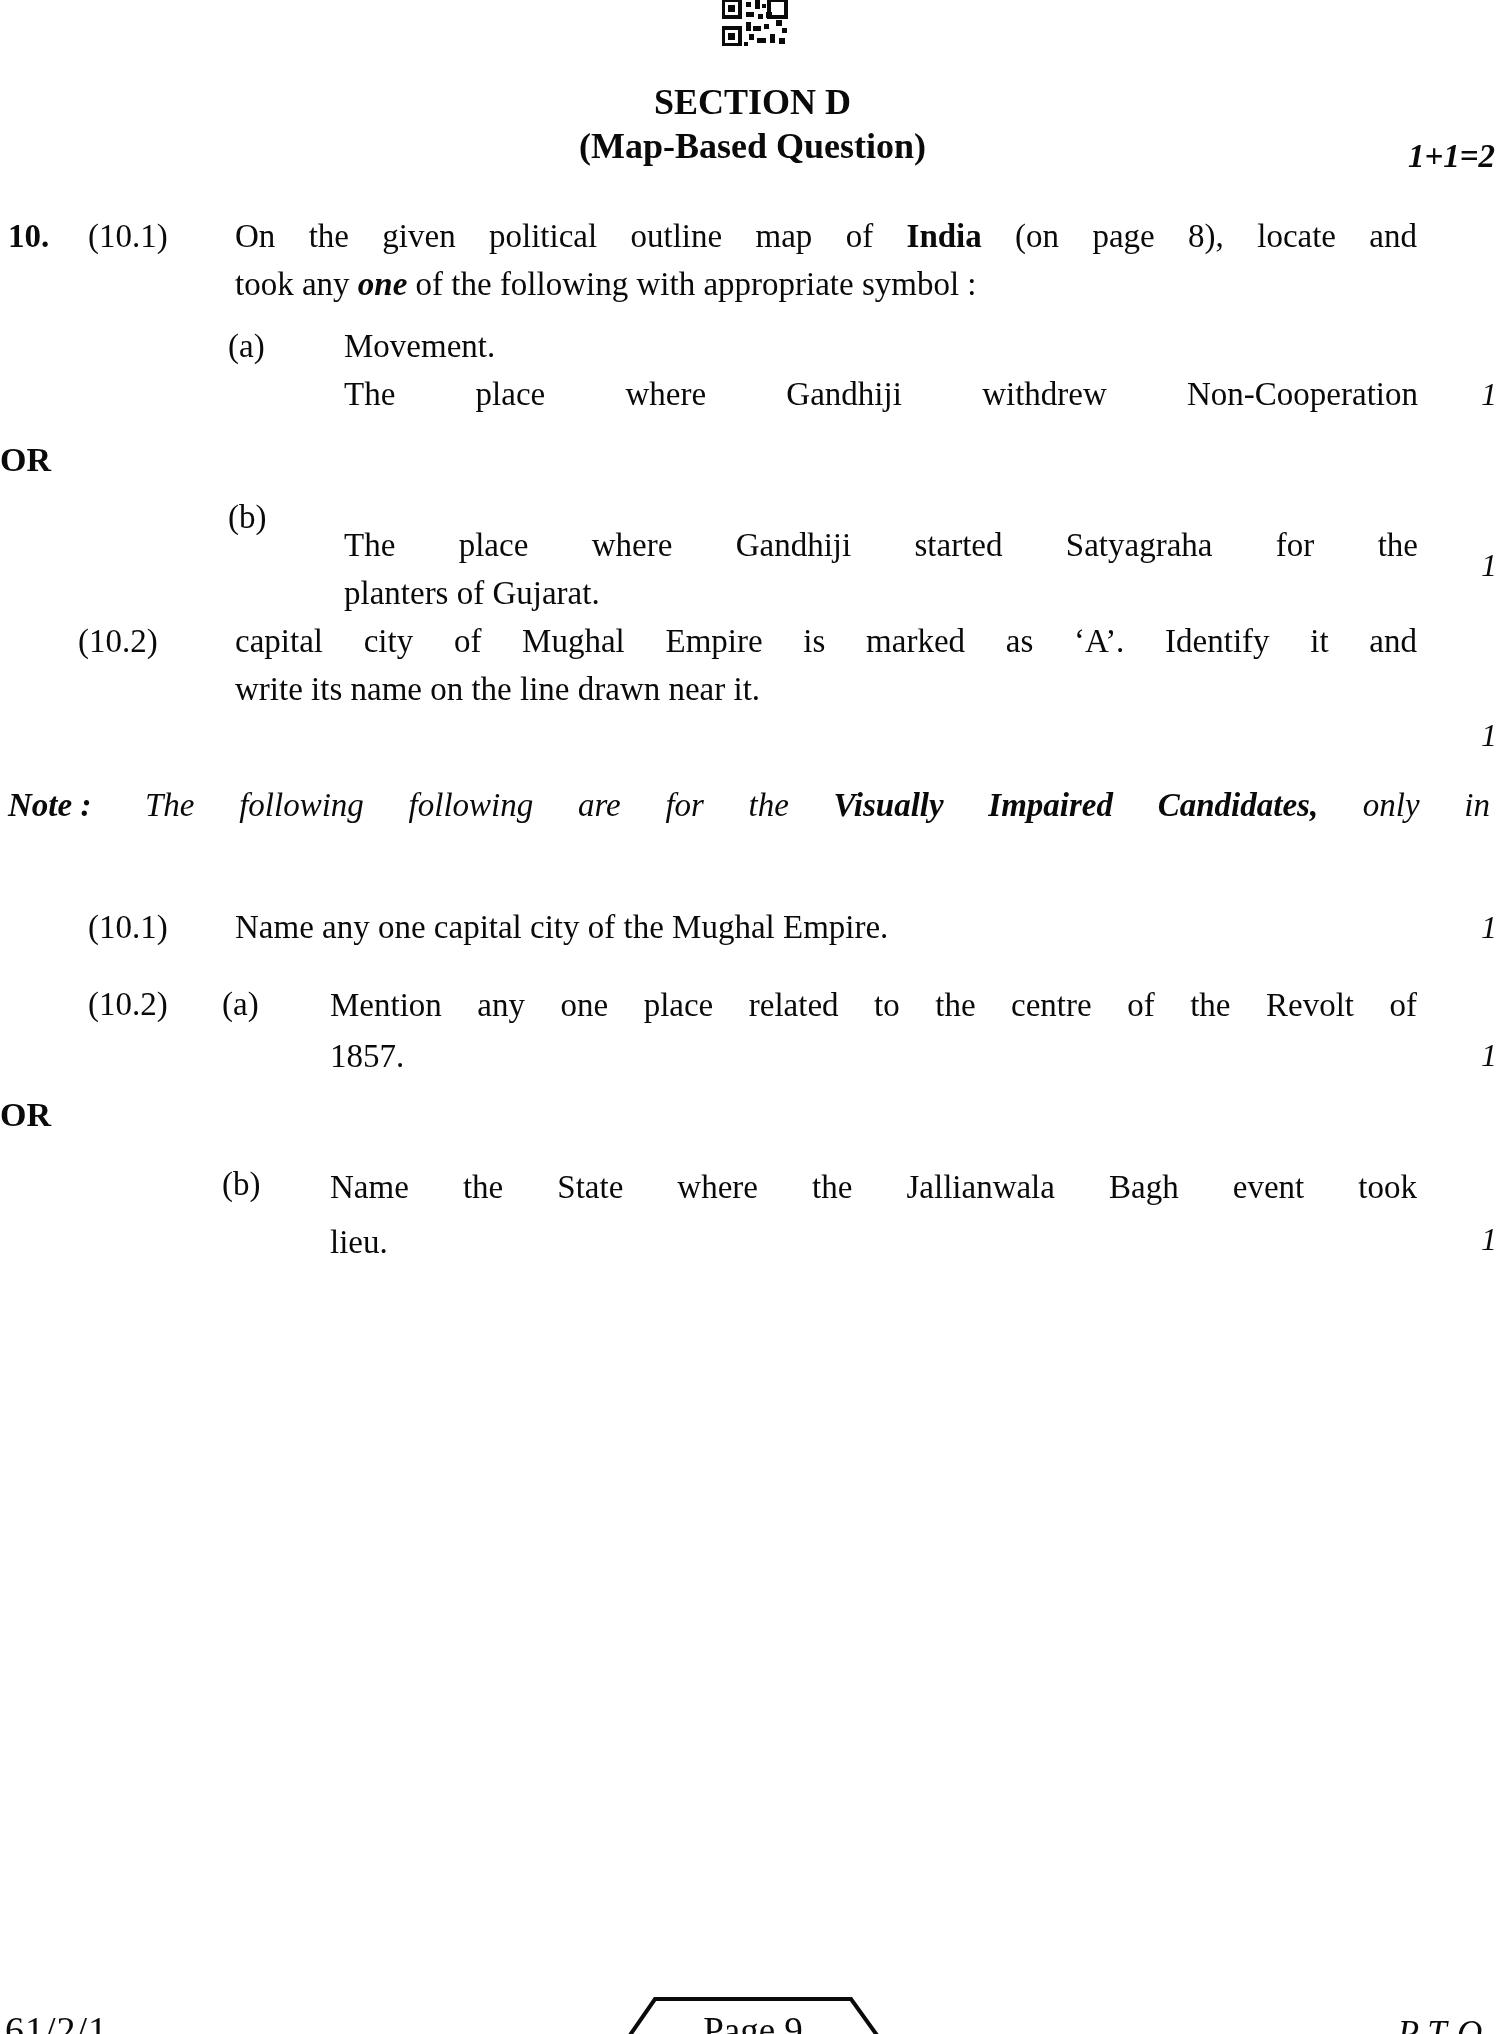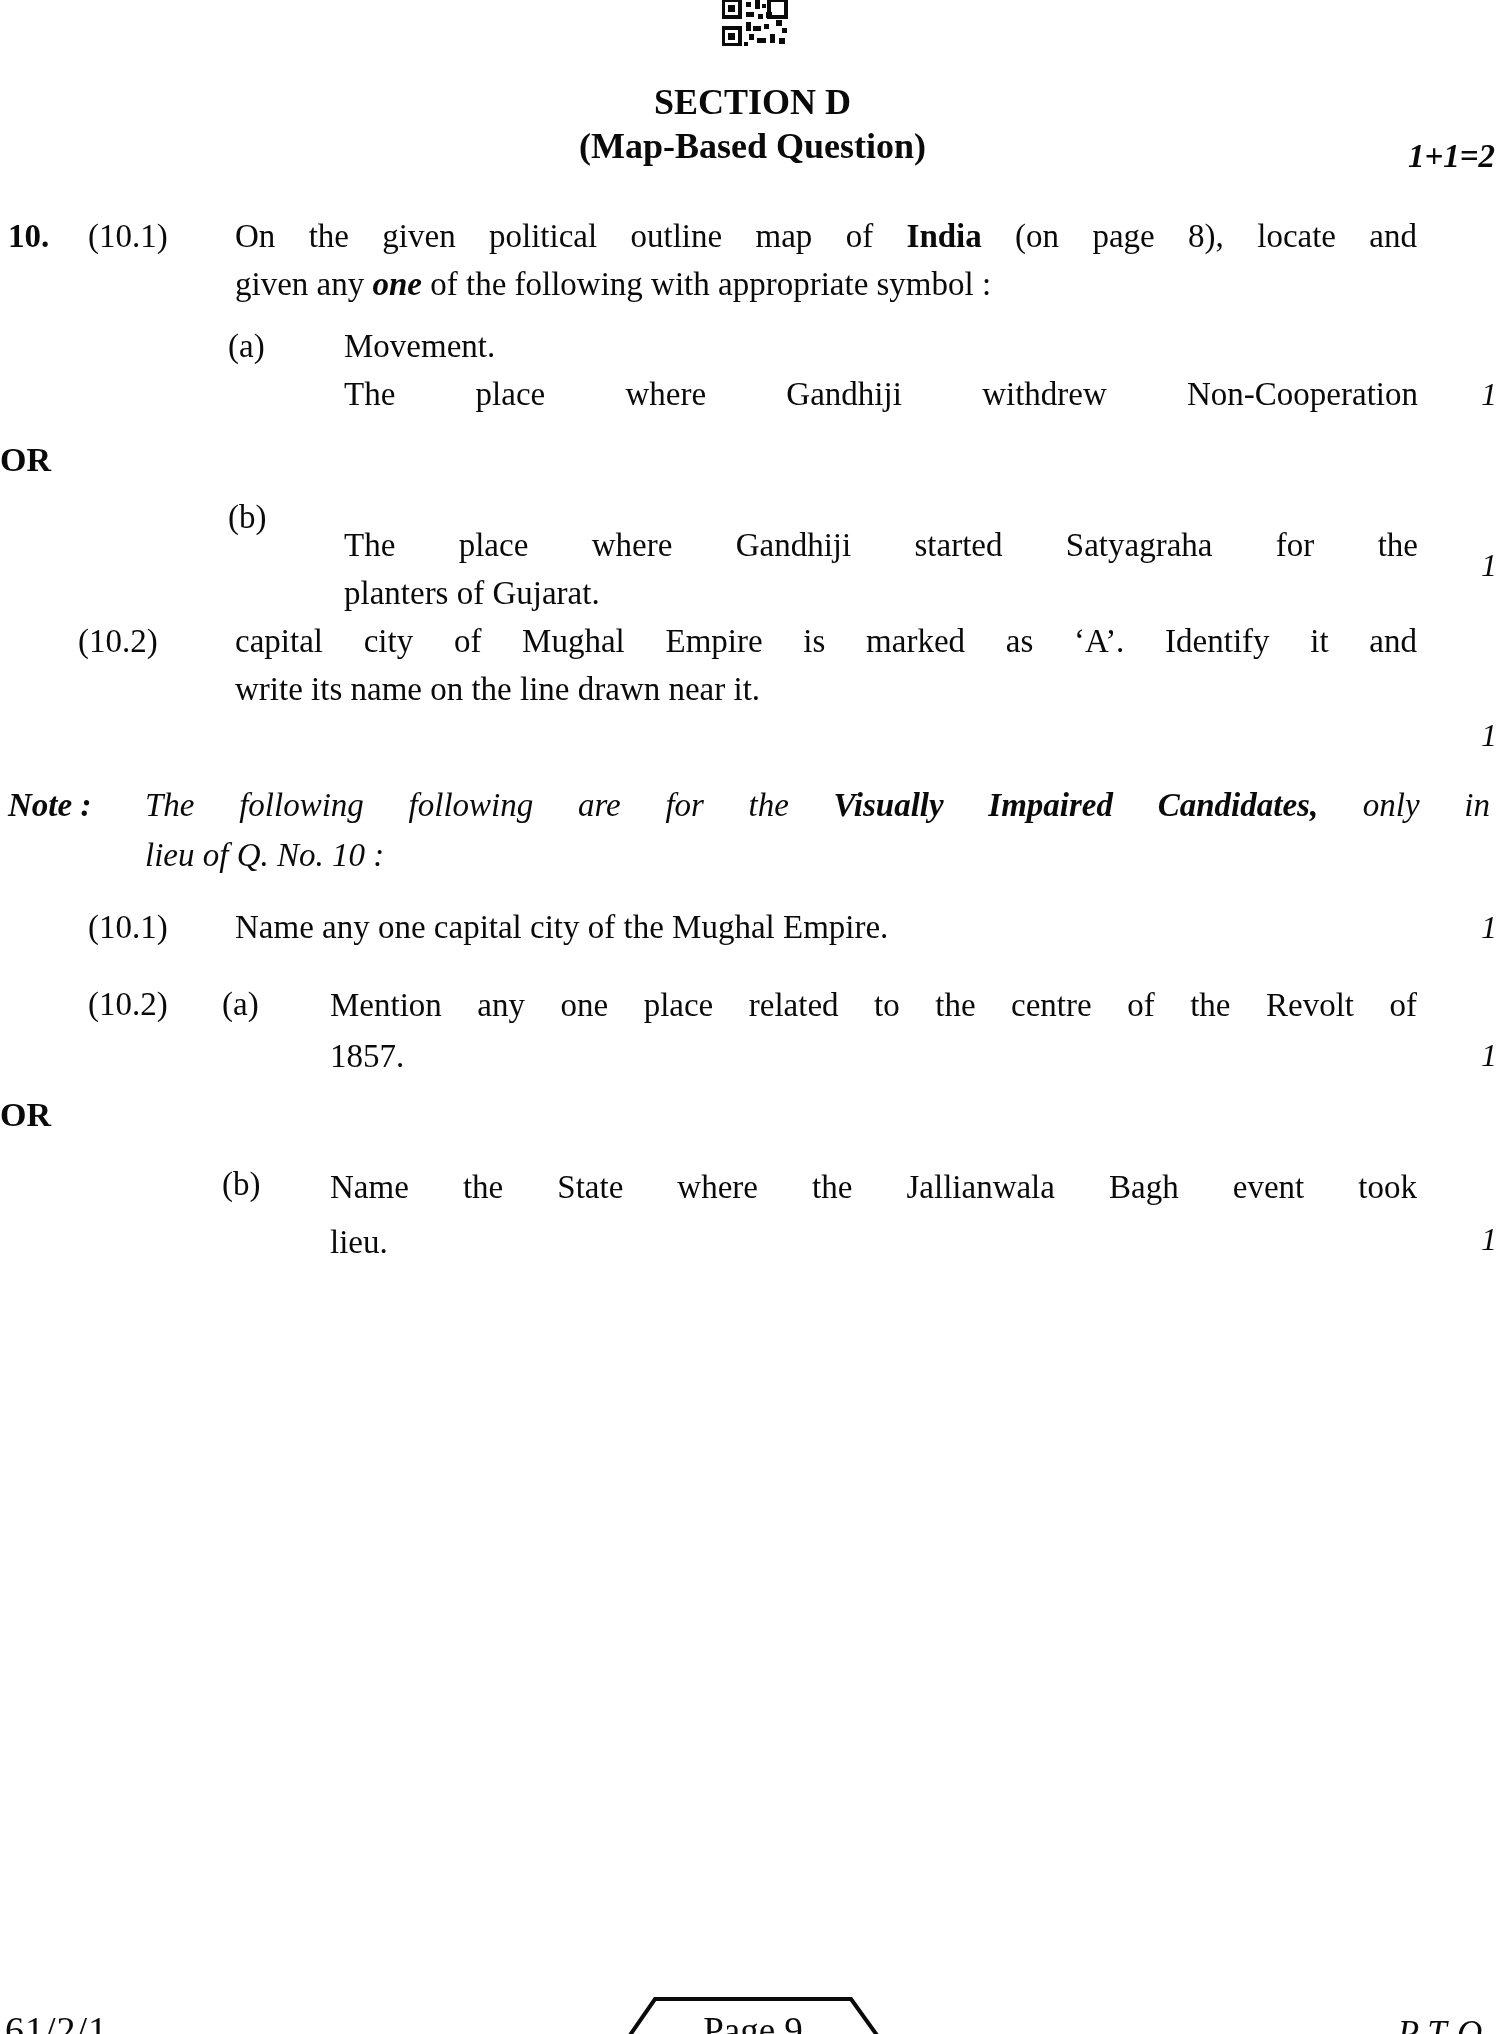--- a/index.html
+++ b/index.html
@@ -61,21 +61,21 @@
   </svg>
 
   <div class="abs title">SECTION D</div>
   <div class="abs subtitle">(Map-Based Question)</div>
   <div class="abs marks-total">1+1=2</div>
 
   <div class="abs qnum" style="left:8px;top:212px;">10.</div>
   <div class="abs lbl" style="left:88px;top:212px;">(10.1)</div>
   <div class="abs para" style="left:235px;top:212px;width:1182px;">
     <div class="ln j"><span>On the given political outline map of </span><span style="font-weight: bold;">India</span><span> (on page 8), locate and</span></div>
-    <div class="ln"><span>given any </span><span style="font-weight: bold; font-style: italic;">one</span><span> of the following with appropriate symbol :</span></div>
+    <div class="ln"><span>took any </span><span style="font-weight: bold; font-style: italic;">one</span><span> of the following with appropriate symbol :</span></div>
   </div>
 
   <div class="abs lbl" style="left:228px;top:322px;">(a)</div>
   <div class="abs para" style="left:344px;top:322px;width:1074px;">
     <div class="ln"><span>Movement.</span></div>
     <div class="ln j"><span>The place where Gandhiji withdrew Non-Cooperation</span></div>
   </div>
   <div class="abs mark" style="top:370px;">1</div>
 
   <div class="abs or" style="top:436px;">OR</div>
@@ -90,21 +90,20 @@
   <div class="abs lbl" style="left:78px;top:617px;">(10.2)</div>
   <div class="abs para" style="left:235px;top:617px;width:1182px;">
     <div class="ln j"><span>capital city of Mughal Empire is marked as ‘A’. Identify it and</span></div>
     <div class="ln"><span>write its name on the line drawn near it.</span></div>
   </div>
   <div class="abs mark" style="top:711px;">1</div>
 
   <div class="abs note-lbl" style="left:8px;top:780px;">Note :</div>
   <div class="abs para note-para" style="left:145px;top:780px;width:1345px;">
     <div class="ln j"><span style="font-style: italic;">The following following are for the </span><span style="font-weight: bold; font-style: italic;">Visually Impaired Candidates,</span><span style="font-style: italic;"> only in</span></div>
-    <div class="ln"><span style="font-style: italic;">lieu of Q. No. 10 :</span></div>
   </div>
 
   <div class="abs lbl" style="left:88px;top:903px;">(10.1)</div>
   <div class="abs para" style="left:235px;top:903px;width:1182px;">
     <div class="ln"><span>Name any one capital city of the Mughal Empire.</span></div>
   </div>
   <div class="abs mark" style="top:903px;">1</div>
 
   <div class="abs lbl" style="left:88px;top:980px;">(10.2)</div>
   <div class="abs lbl" style="left:222px;top:980px;">(a)</div>

